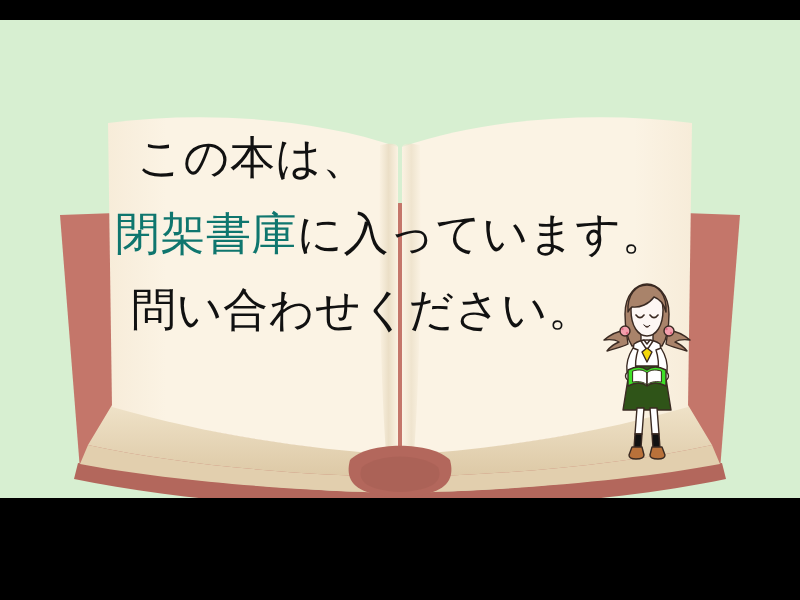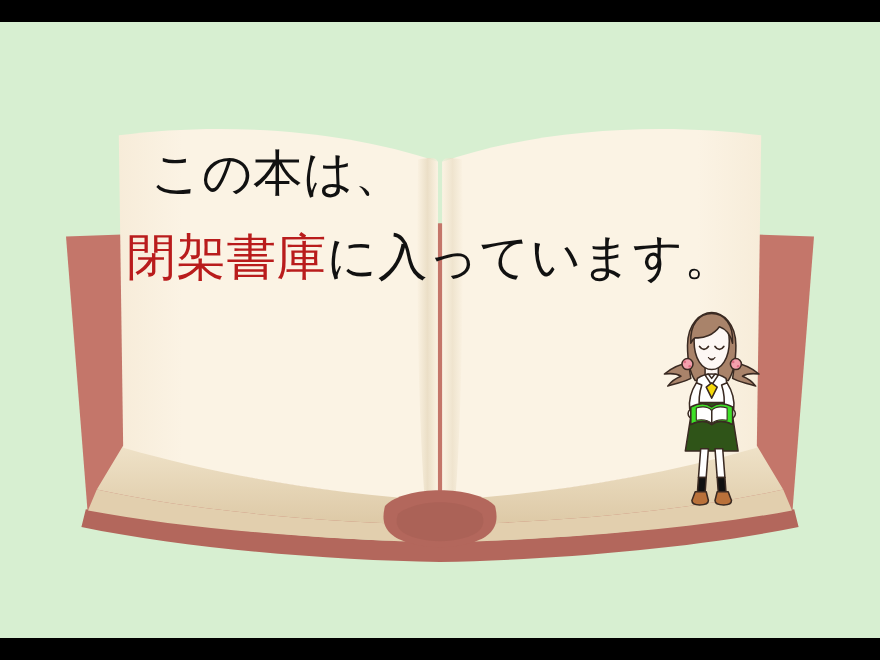--- a/index.html
+++ b/index.html
@@ -3,21 +3,21 @@
 <meta charset="utf-8">
 <style>
   html, body {
     margin: 0;
     padding: 0;
     background: #000;
   }
   #stage {
     position: relative;
     width: 800px;
-    height: 600px;
+    height: 518px;
     overflow: hidden;
     font-family: "DejaVu Sans", "Liberation Sans", sans-serif;
   }
   .letterbox {
     position: absolute;
     left: 0;
     width: 800px;
     height: 20px;
     background: #000000;
     z-index: 60;
@@ -56,21 +56,21 @@
   .text-line {
     font-size: 45px;
     line-height: 76px;
     color: #111111;
     white-space: nowrap;
     letter-spacing: 0.5px;
     font-weight: 400;
   }
   .text-line.indent-1 { padding-left: 22px; }
   .text-line.indent-2 { padding-left: 16px; }
-  .hl-red { color: #b91c1c; }
+  .hl-red { color: #0f766e; }
 
   
   #girl {
     position: absolute;
     left: 592px;
     top: 258px;
     width: 110px;
     height: 185px;
     z-index: 25;
   }
@@ -147,20 +147,23 @@
         </g>
       </svg>
     </div>
 
     <div id="text-block">
       <div class="text-line indent-1">
         <span>この本は、</span>
       </div>
       <div class="text-line">
         <span class="hl-red">閉架書庫</span><span>に入っています。</span>
+      </div>
+      <div class="text-line indent-2">
+        <span>問い合わせください。</span>
       </div>
     </div>
 
     <div id="girl">
       <svg viewBox="0 0 110 185" xmlns="http://www.w3.org/2000/svg" aria-hidden="true">
         <g stroke="#3a2a22" stroke-width="1.4" stroke-linejoin="round" stroke-linecap="round">
 
           <path d="M33,36 C33,16 45,6 55,6 C65,6 77,16 77,36
                    C77,54 74,62 70,68 L40,68 C36,62 33,54 33,36 Z" fill="#a9836a"></path>
 

